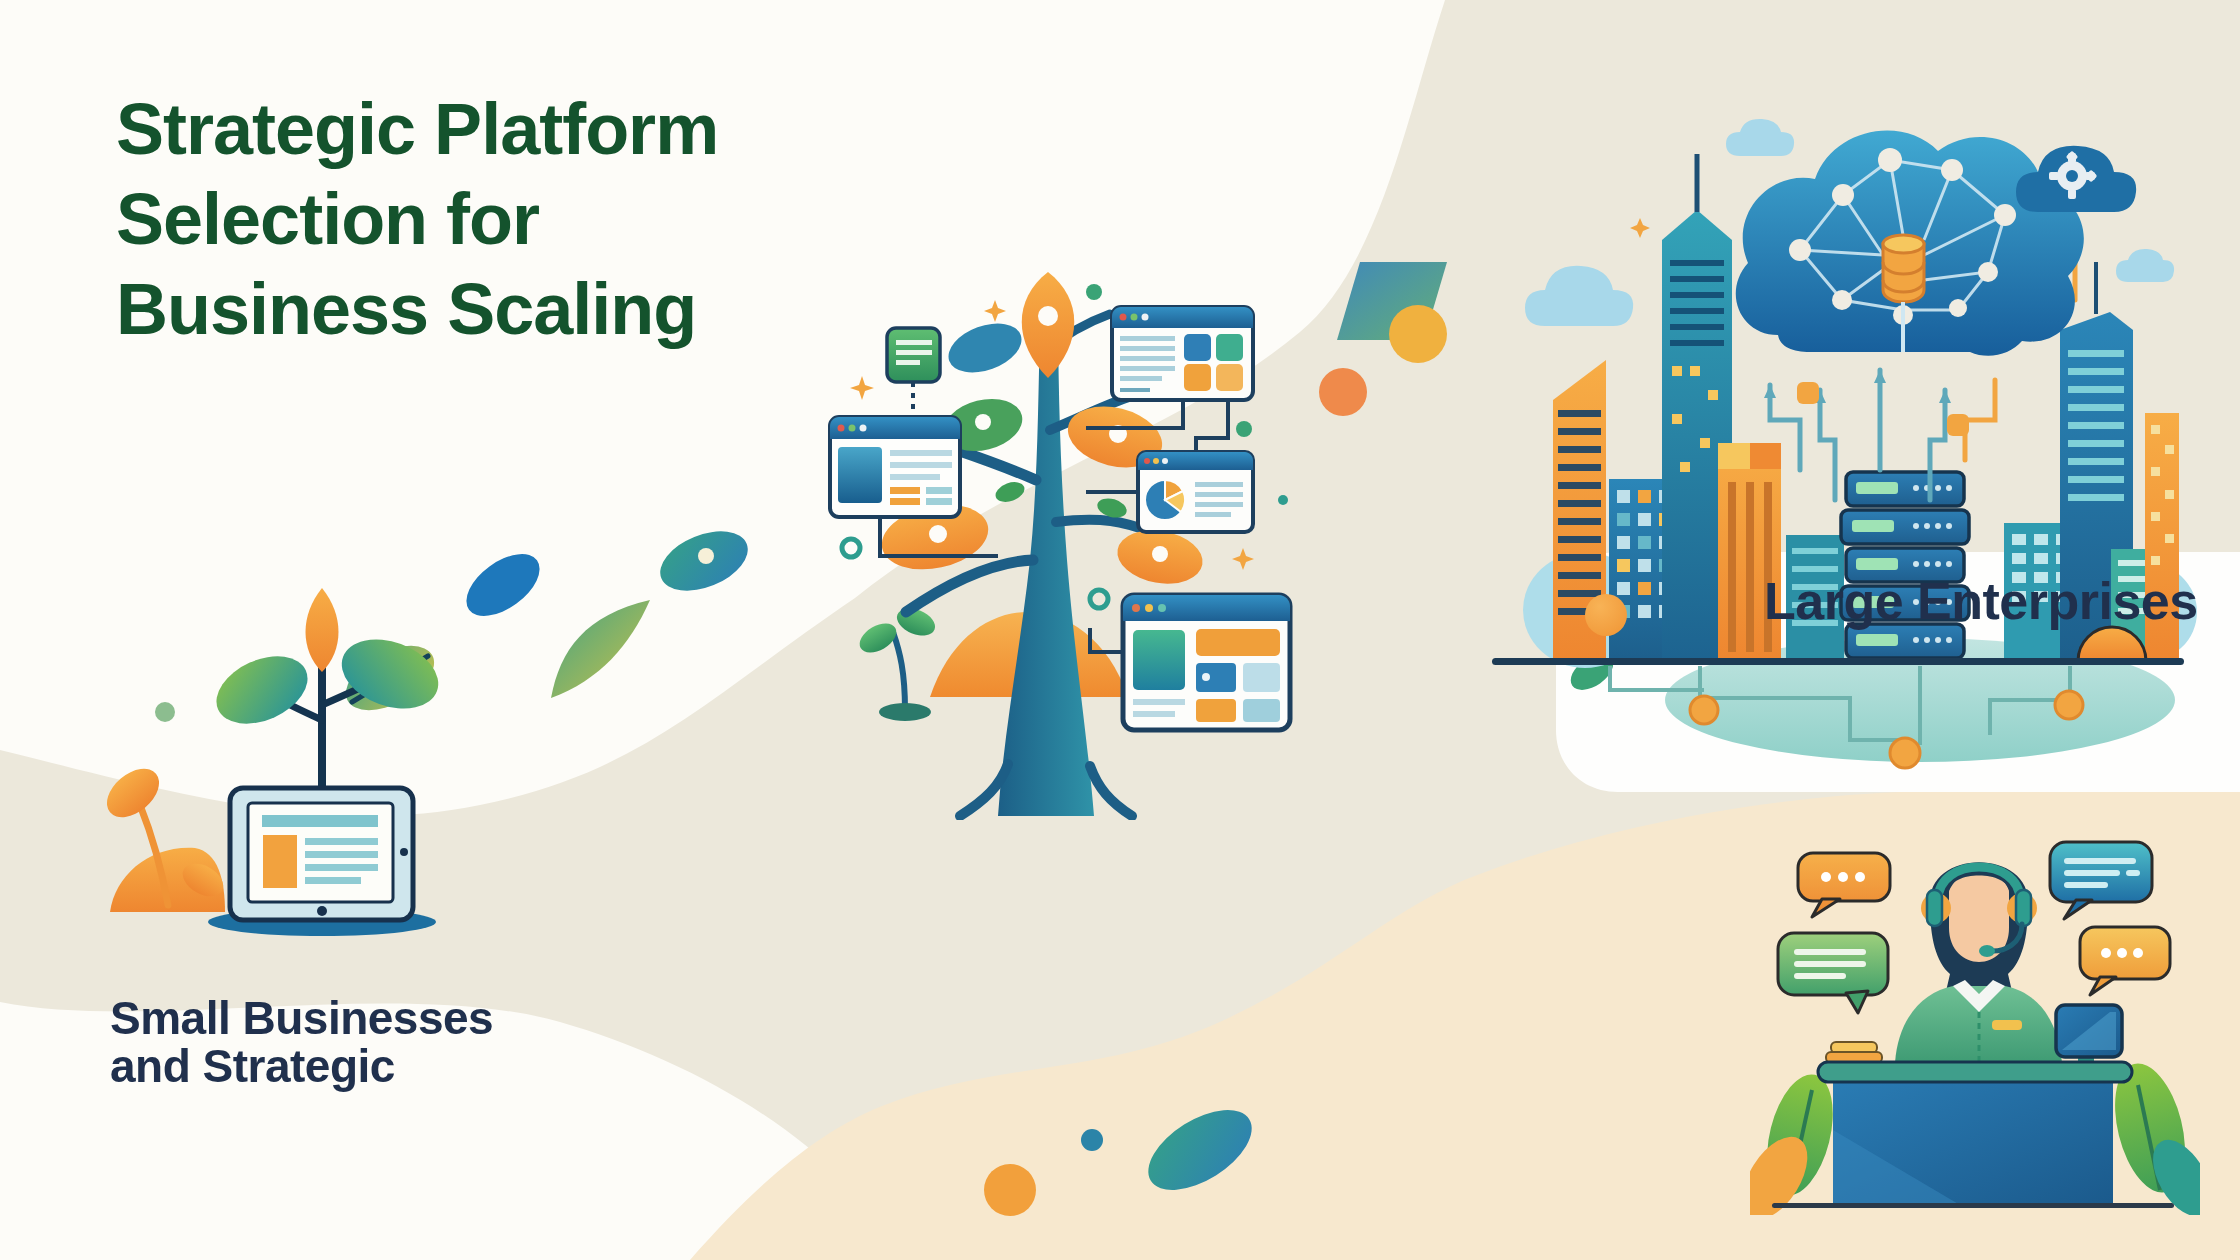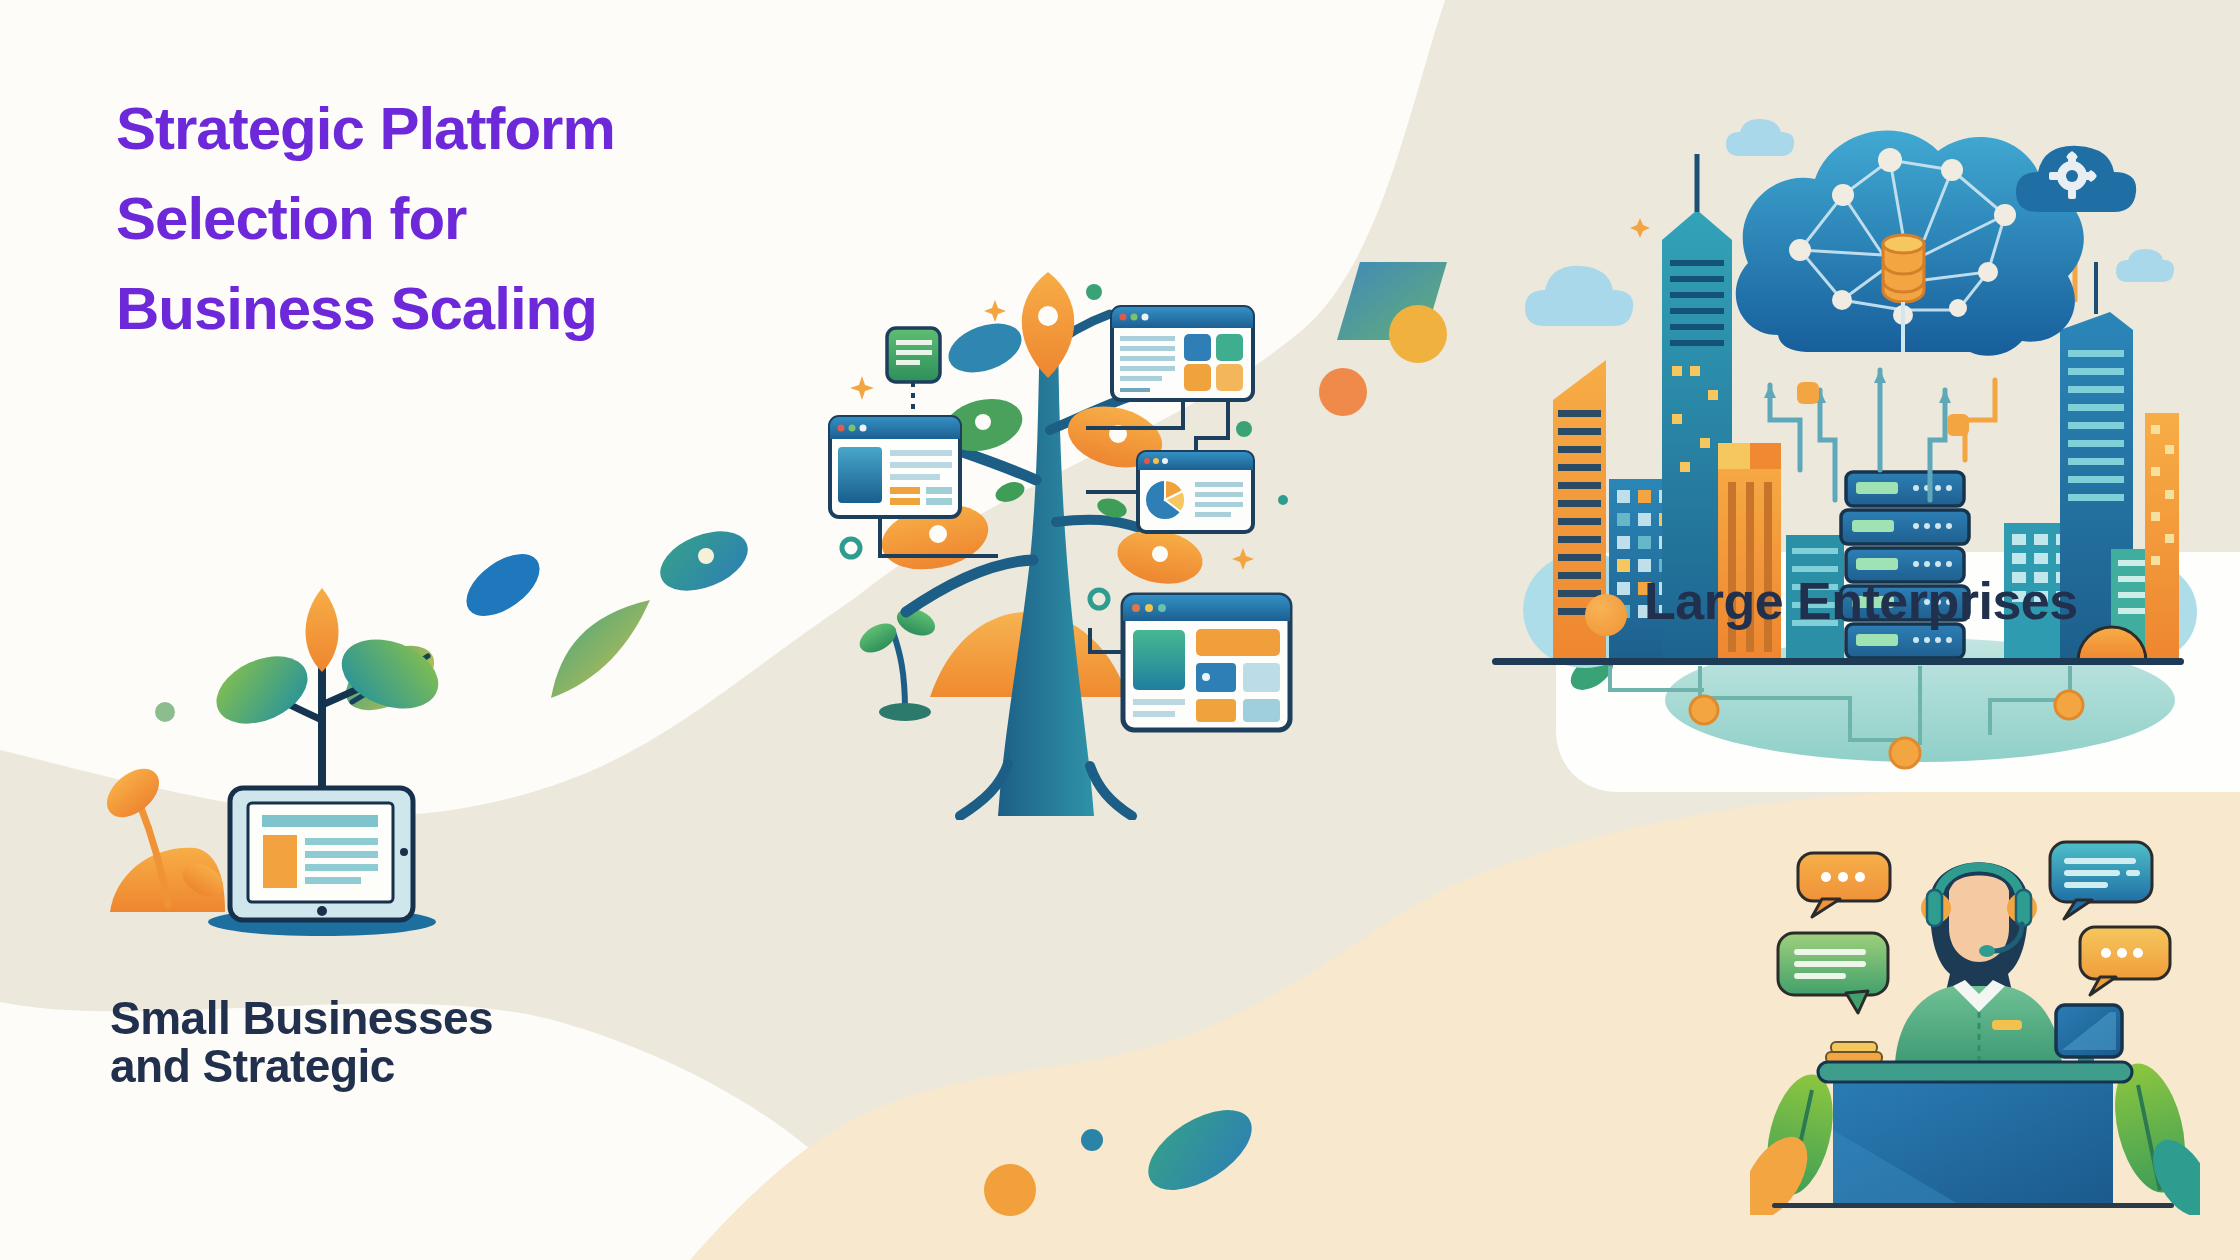--- a/index.html
+++ b/index.html
@@ -4,30 +4,30 @@
 <style>
   html,body{margin:0;padding:0;background:#e8e8e8;}
   .canvas{
     position:relative;width:2240px;height:1260px;overflow:hidden;
     background:#fdfcf8;font-family:"Liberation Sans",sans-serif;
   }
   .bg-layer{position:absolute;left:0;top:0;width:2240px;height:1260px;}
   .ill{position:absolute;}
   .title{
     position:absolute;left:116px;top:84px;
-    font-size:60px;line-height:90px;font-weight:700;
-    color:#6d28d9;letter-spacing:-1px;white-space:pre-line;
+    font-size:72px;line-height:90px;font-weight:700;
+    color:#14532d;letter-spacing:-1px;white-space:pre-line;
   }
   .seg-label{
     position:absolute;font-weight:700;color:#20304d;
     white-space:pre-line;letter-spacing:-0.5px;
   }
   .lbl-small{left:110px;top:994px;font-size:46px;line-height:48px;}
   .lbl-grow{left:872px;top:822px;font-size:48px;line-height:50px;}
-  .lbl-large{left:1644px;top:574px;font-size:52px;line-height:54px;}
+  .lbl-large{left:1764px;top:574px;font-size:52px;line-height:54px;}
   .lbl-support{left:1360px;top:928px;font-size:46px;line-height:44px;}
   .bullet-dot{
     position:absolute;left:1585px;top:594px;width:42px;height:42px;border-radius:50%;
     background:radial-gradient(circle at 35% 30%,#f8b356,#ef9434);
   }
 </style>
 </head>
 <body>
 
 <div class="canvas">

